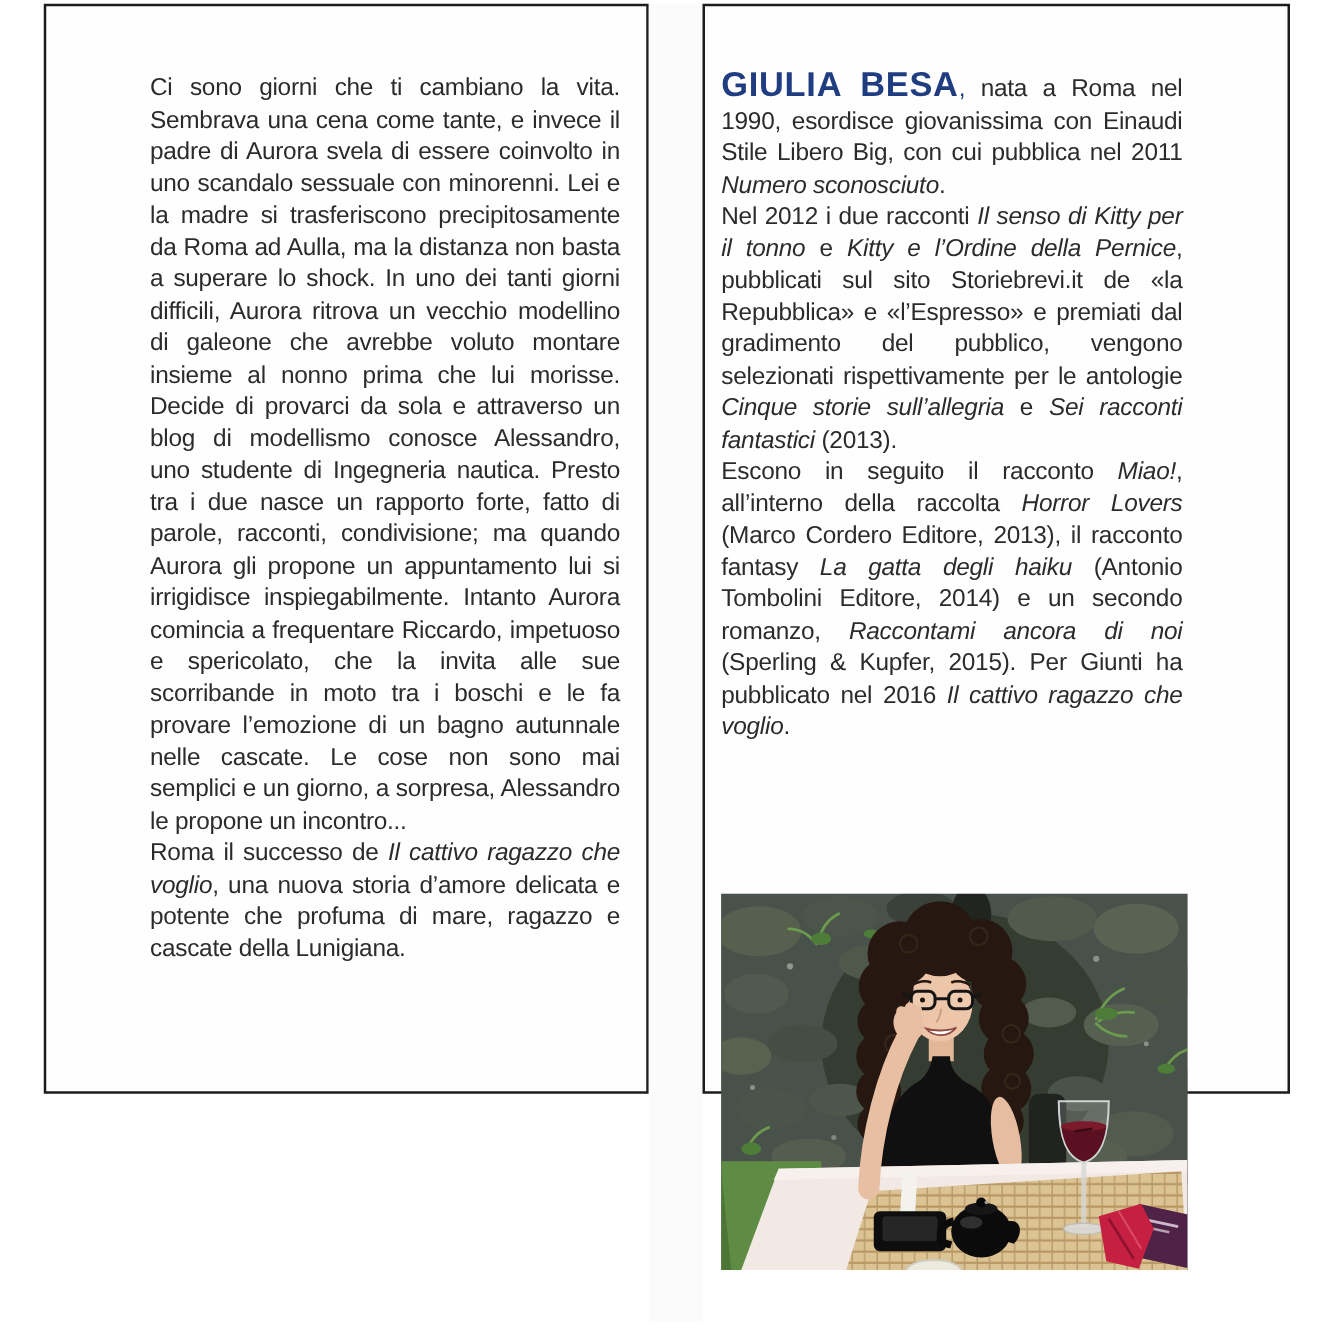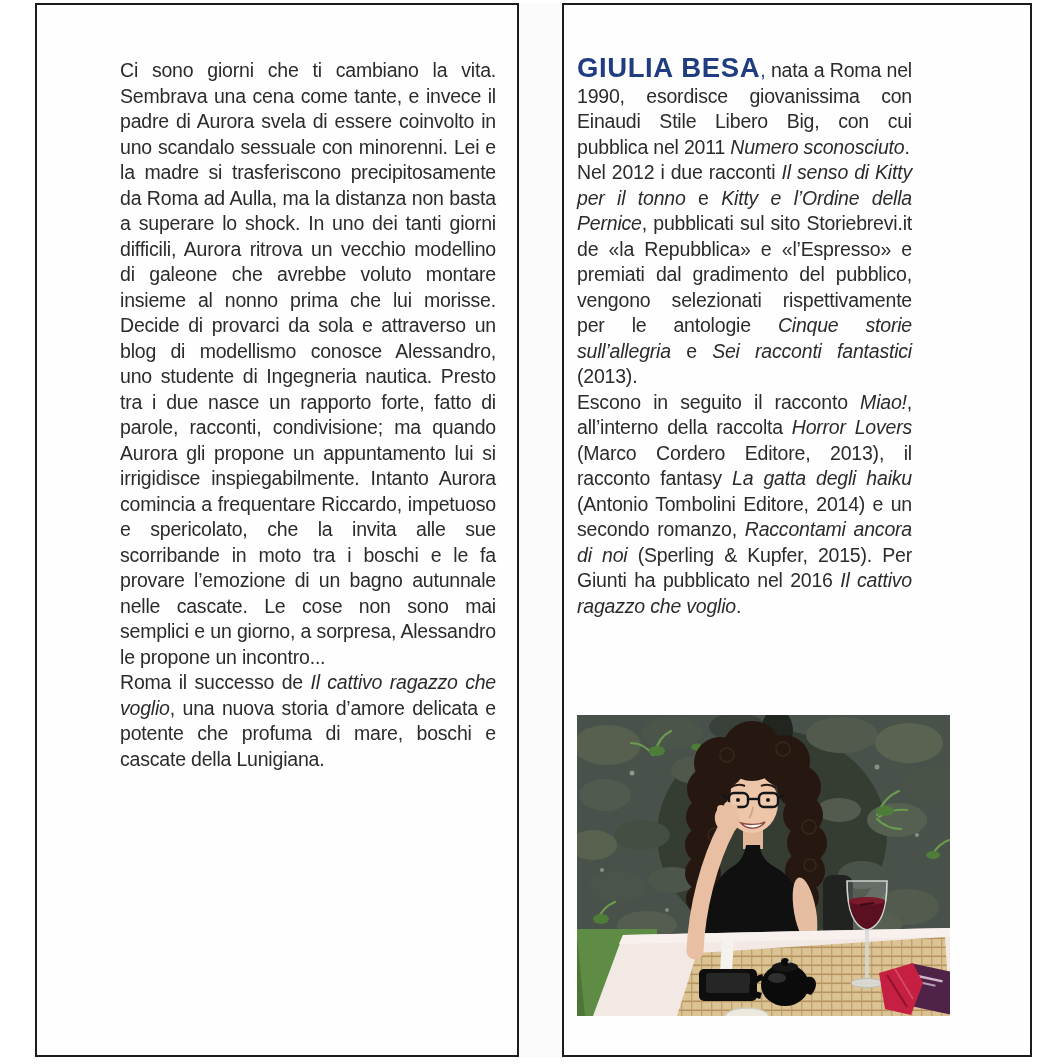--- a/index.html
+++ b/index.html
@@ -4,25 +4,25 @@
 <style>
   * { margin:0; padding:0; box-sizing:border-box; }
   html, body {
     width:1064px; height:1064px; background:#ffffff;
     font-family:"Liberation Sans","DejaVu Sans",sans-serif;
     overflow:hidden;
   }
   .scan { position:relative; width:1064px; height:1064px; background:#ffffff; }
 
   .flap {
-    position:absolute; top:3px; height:1054px;
+    position:absolute; top:3px; height:872px;
     border:2px solid #1c1c1c; background:#fefefe;
   }
   .flap.left  { left:35px;  width:484px; padding:53px 21px 0 83px; }
-  .flap.right { left:562px; width:470px; padding:50px 118px 0 13px; }
+  .flap.right { left:562px; width:470px; padding:50px 84px 0 13px; }
 
   .spine-gap { position:absolute; top:3px; left:519px; width:43px; height:1054px; background:#fbfbfb; }
 
   .body-text {
     font-size:19.5px; line-height:25.5px; color:#2b2b2b;
     text-align:justify; letter-spacing:-0.2px;
   }
   .para { margin:0; }
   .italic { font-style:italic; }
   .author-name {
@@ -44,21 +44,21 @@
   .photo svg { display:block; width:373px; height:301px; }
 </style>
 </head>
 <body>
 
 <div class="scan">
 
   <section class="flap left">
     <div class="body-text">
         <p class="para"><span>Ci sono giorni che ti cambiano la vita. Sembrava una cena come tante, e invece il padre di Aurora svela di essere coinvolto in uno scandalo sessuale con minorenni. Lei e la madre si trasferiscono precipitosamente da Roma ad Aulla, ma la distanza non basta a superare lo shock. In uno dei tanti giorni difficili, Aurora ritrova un vecchio modellino di galeone che avrebbe voluto montare insieme al nonno prima che lui morisse. Decide di provarci da sola e attraverso un blog di modellismo conosce Alessandro, uno studente di Ingegneria nautica. Presto tra i due nasce un rapporto forte, fatto di parole, racconti, condivisione; ma quando Aurora gli propone un appuntamento lui si irrigidisce inspiegabilmente. Intanto Aurora comincia a frequentare Riccardo, impetuoso e spericolato, che la invita alle sue scorribande in moto tra i boschi e le fa provare l’emozione di un bagno autunnale nelle cascate. Le cose non sono mai semplici e un giorno, a sorpresa, Alessandro le propone un incontro...</span></p>
-        <p class="para"><span>Roma il successo de </span><span class="italic">Il cattivo ragazzo che voglio</span><span>, una nuova storia d’amore delicata e potente che profuma di mare, boschi e cascate della Lunigiana.</span></p>
+        <p class="para"><span>Roma il successo de </span><span class="italic">Il cattivo ragazzo che voglio</span><span>, una nuova storia d’amore delicata e potente che profuma di mare, ragazzo e cascate della Lunigiana.</span></p>
       </div>
   </section>
 
   <div class="spine-gap"></div>
 
   <section class="flap right">
     <div class="body-text">
         <p class="para"><span class="author-name">GIULIA BESA</span><span class="author-comma">,</span><span> nata a Roma nel 1990, esordisce giovanissima con Einaudi Stile Libero Big, con cui pubblica nel 2011 </span><span class="italic">Numero sconosciuto</span><span>.</span></p>
         <p class="para"><span>Nel 2012 i due racconti </span><span class="italic">Il senso di Kitty per il tonno</span><span> e </span><span class="italic">Kitty e l’Ordine della Pernice</span><span>, pubblicati sul sito Storiebrevi.it de «la Repubblica» e «l’Espresso» e premiati dal gradimento del pubblico, vengono selezionati rispettivamente per le antologie </span><span class="italic">Cinque storie sull’allegria</span><span> e </span><span class="italic">Sei racconti fantastici</span><span> (2013).</span></p>
         <p class="para"><span>Escono in seguito il racconto </span><span class="italic">Miao!</span><span>, all’interno della raccolta </span><span class="italic">Horror Lovers</span><span> (Marco Cordero Editore, 2013), il racconto fantasy </span><span class="italic">La gatta degli haiku</span><span> (Antonio Tombolini Editore, 2014) e un secondo romanzo, </span><span class="italic">Raccontami ancora di noi</span><span> (Sperling &amp; Kupfer, 2015). Per Giunti ha pubblicato nel 2016 </span><span class="italic">Il cattivo ragazzo che voglio</span><span>.</span></p>

